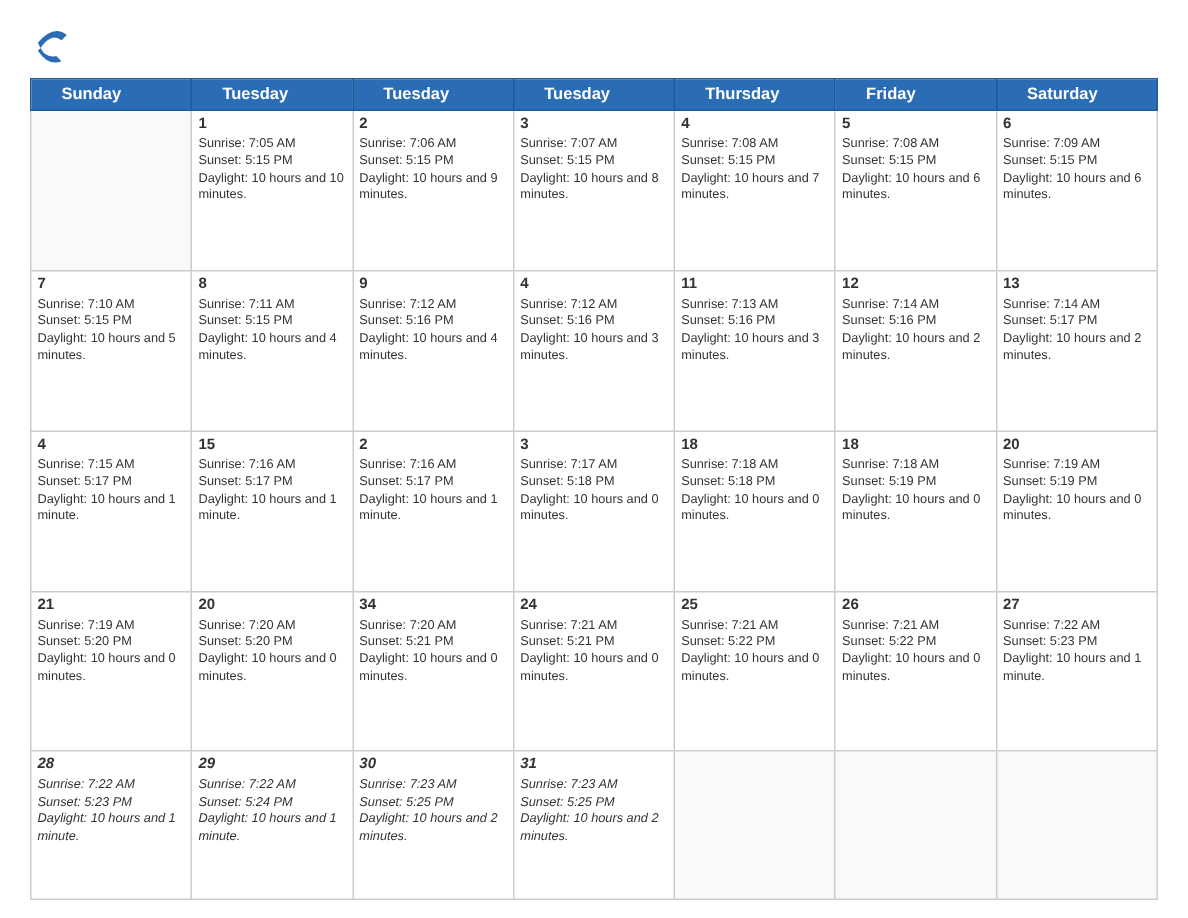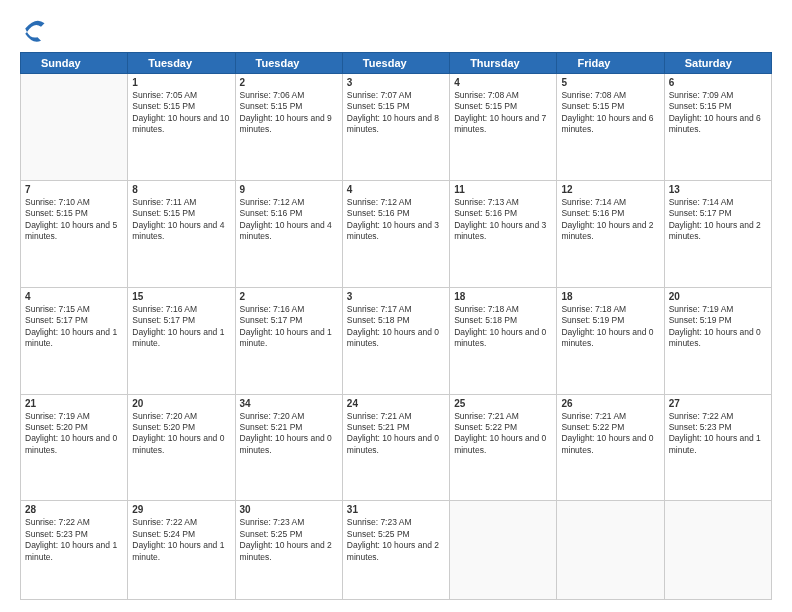--- a/index.html
+++ b/index.html
@@ -92,20 +92,21 @@
     .day-info {
       font-size: 8.5px;
       line-height: 1.35;
       color: #333;
     }
     .empty-cell {
       background: #f9f9f9;
     }
     .last-row td {
       height: 72px;
+      font-style: italic;
     }
   </style>
 </head>
 <body>
 
 <div class="page">
   <div class="header">
     <div class="logo">
       <svg class="logo-icon" viewBox="0 0 32 32" xmlns="http://www.w3.org/2000/svg">
         <path d="M8 16 Q16 4 24 10 L28 6 Q18 -2 6 12 Z" fill="#2a6db5"></path>

